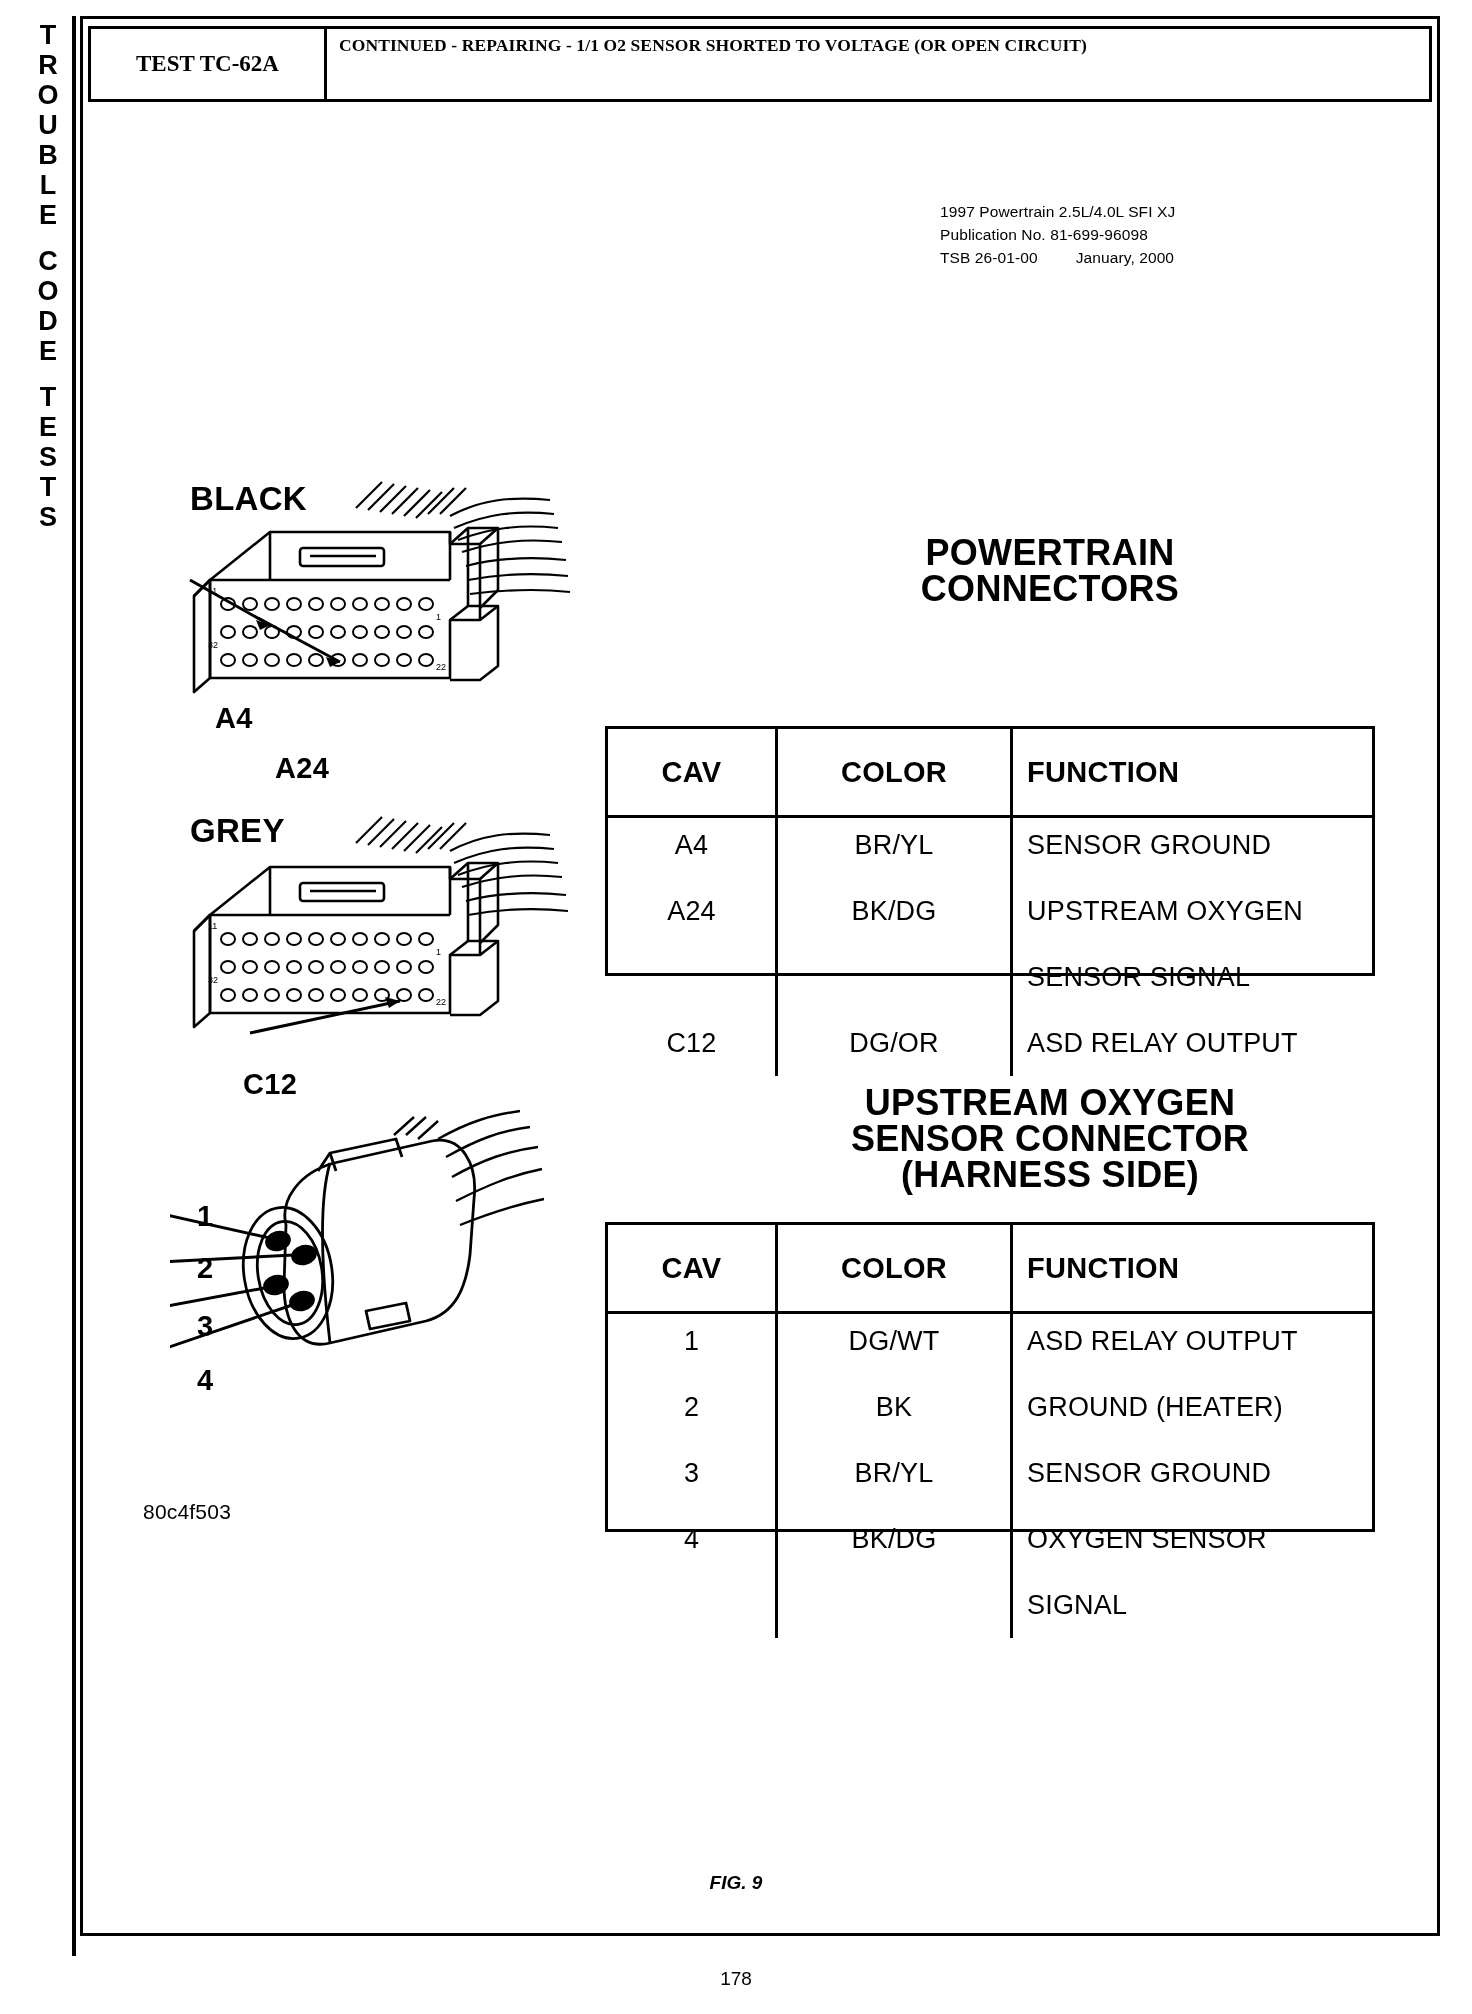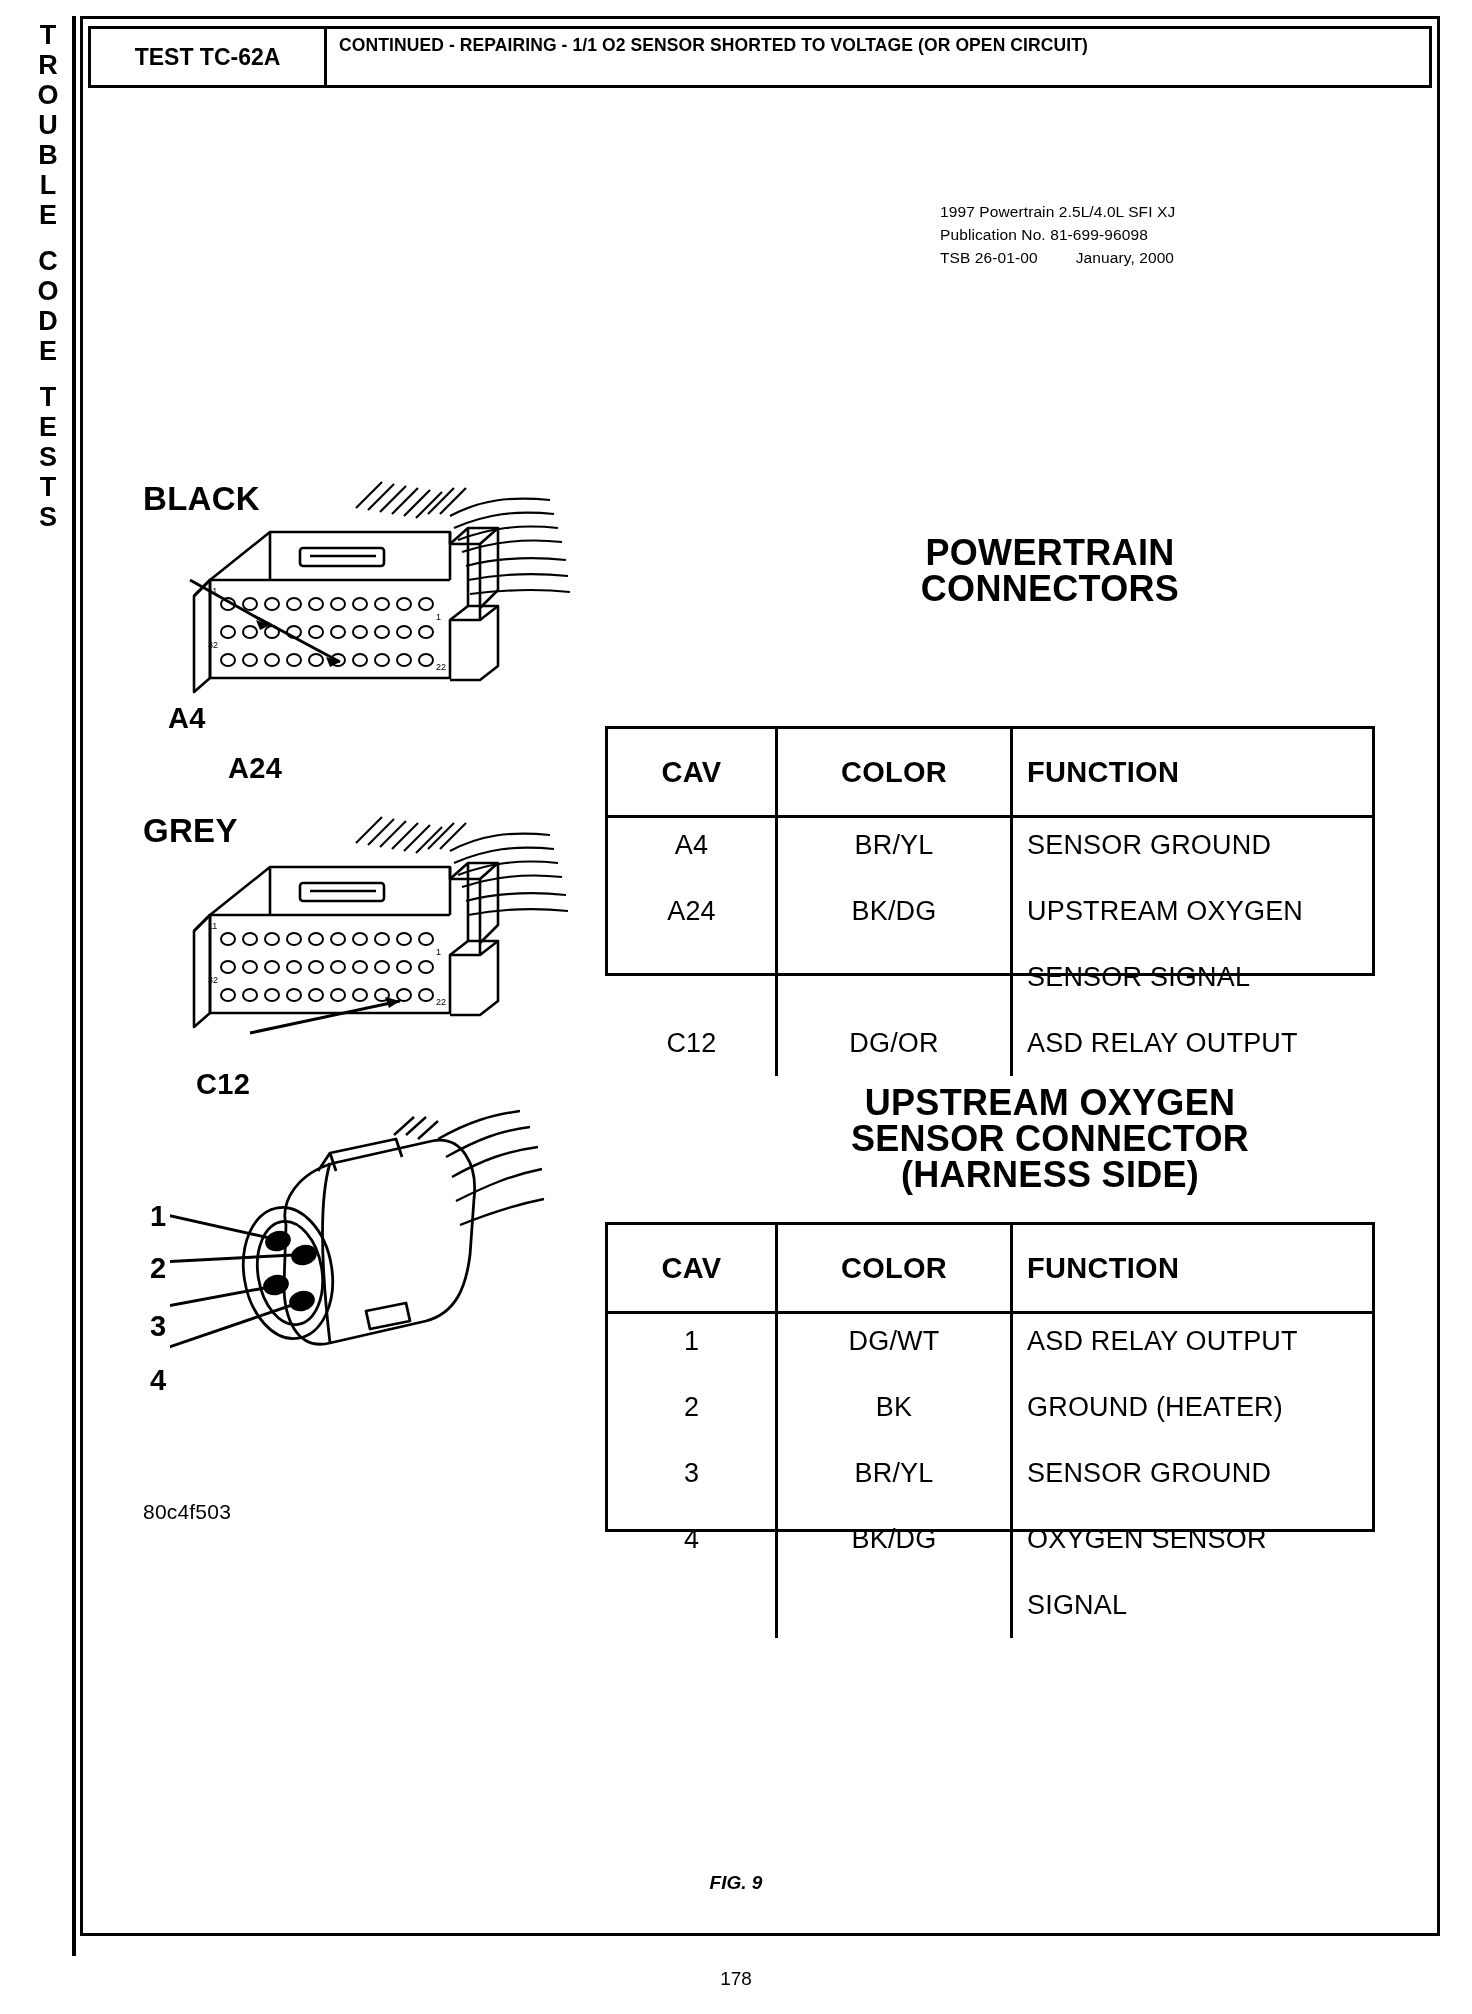--- a/index.html
+++ b/index.html
@@ -54,25 +54,26 @@
     border: 3px solid #000;
     box-sizing: border-box;
   }
 
   
   .hdr {
     position: absolute;
     left: 88px;
     top: 26px;
     width: 1344px;
-    height: 62px;
+    height: 76px;
     border: 3px solid #000;
     box-sizing: border-box;
     display: flex;
     align-items: stretch;
+    font-family: Liberation Serif, serif;
   }
   .hdr-test {
     width: 236px;
     border-right: 3px solid #000;
     box-sizing: border-box;
     display: flex;
     align-items: center;
     justify-content: center;
     font-weight: bold;
     font-size: 23px;
@@ -171,20 +172,21 @@
     top: 1968px;
     text-align: center;
     font-size: 19px;
   }
 
   
   .lbl {
     position: absolute;
     font-weight: bold;
     letter-spacing: 0.3px;
+    margin-left: 47px;
   }
   #lbl-black { left: 143px; top: 480px; font-size: 33px; }
   #lbl-grey  { left: 143px; top: 812px; font-size: 33px; }
   #lbl-a4    { left: 168px; top: 702px; font-size: 29px; }
   #lbl-a24   { left: 228px; top: 752px; font-size: 29px; }
   #lbl-c12   { left: 196px; top: 1068px; font-size: 29px; }
   #lbl-p1    { left: 150px; top: 1200px; font-size: 29px; }
   #lbl-p2    { left: 150px; top: 1252px; font-size: 29px; }
   #lbl-p3    { left: 150px; top: 1310px; font-size: 29px; }
   #lbl-p4    { left: 150px; top: 1364px; font-size: 29px; }

